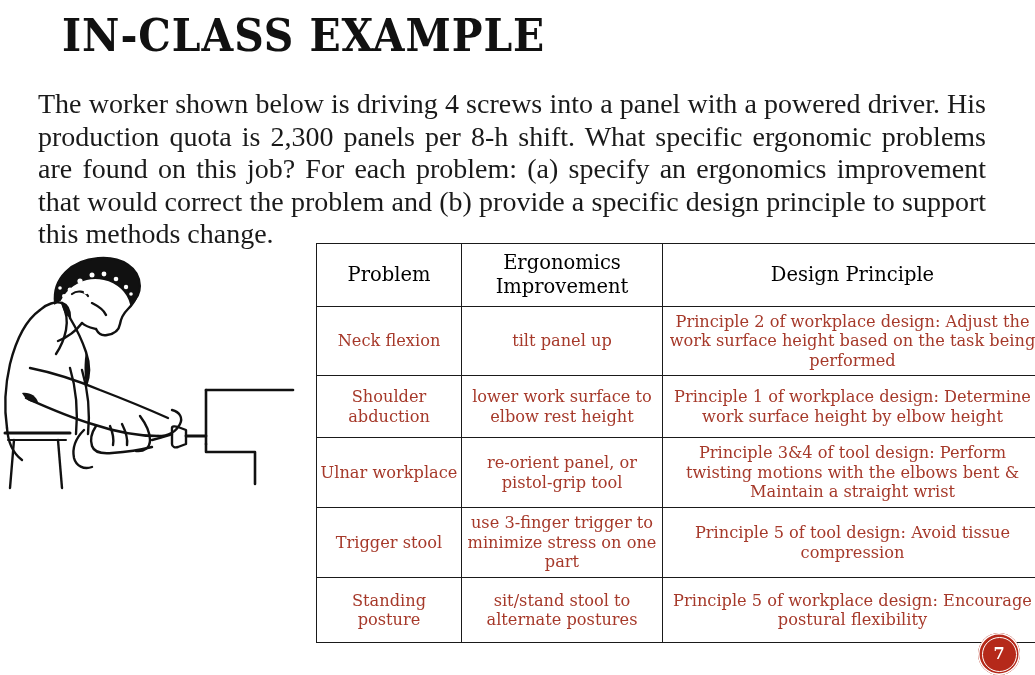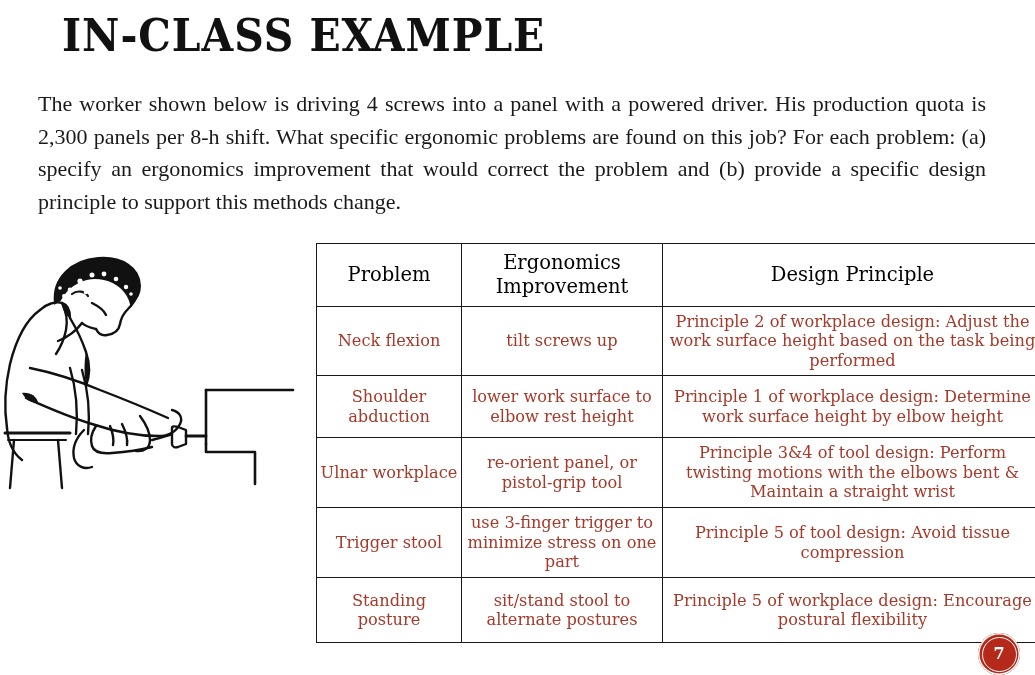--- a/index.html
+++ b/index.html
@@ -33,21 +33,21 @@
     -webkit-font-smoothing: none;
   }
 
   
   .body-paragraph {
     position: absolute;
     left: 38px;
     top: 88px;
     width: 948px;
     font-family: "Liberation Serif", "DejaVu Serif", serif;
-    font-size: 22px;
+    font-size: 28px;
     line-height: 32.5px;
     text-align: justify;
     text-justify: inter-word;
     color: #1a1a1a;
   }
 
   
   .worker-figure {
     position: absolute;
     left: 0px;
@@ -223,21 +223,21 @@
   <thead>
     <tr>
       <th class="col-problem">Problem</th>
       <th class="col-improve">Ergonomics Improvement</th>
       <th class="col-principle">Design Principle</th>
     </tr>
   </thead>
   <tbody>
     <tr class="row-neck">
       <td>Neck flexion</td>
-      <td>tilt screws up</td>
+      <td>tilt panel up</td>
       <td>Principle 2 of workplace design: Adjust the work surface height based on the task being performed</td>
     </tr>
     <tr class="row-shoulder">
       <td>Shoulder abduction</td>
       <td>lower work surface to elbow rest height</td>
       <td>Principle 1 of workplace design: Determine work surface height by elbow height</td>
     </tr>
     <tr class="row-ulnar">
       <td>Ulnar workplace</td>
       <td>re-orient panel, or pistol-grip tool</td>

